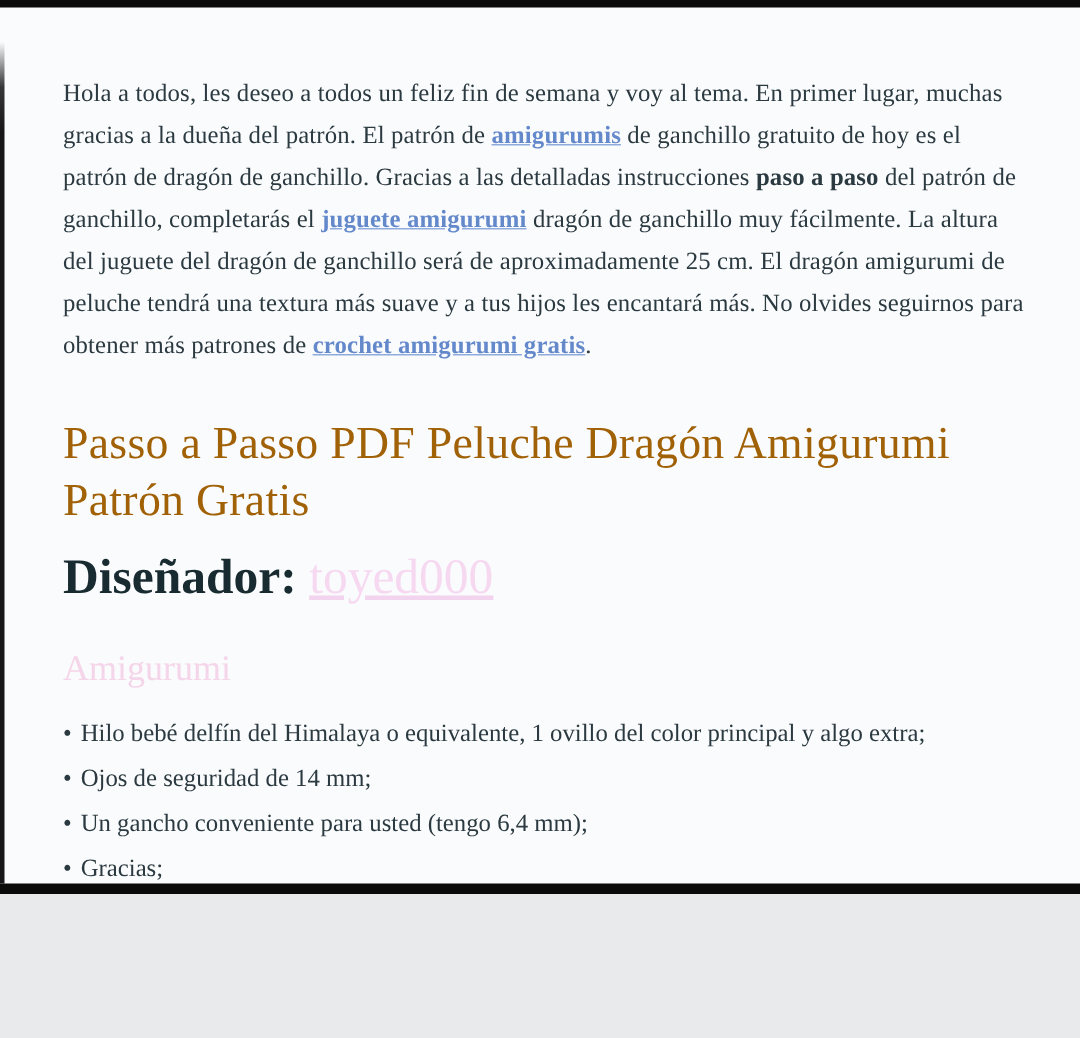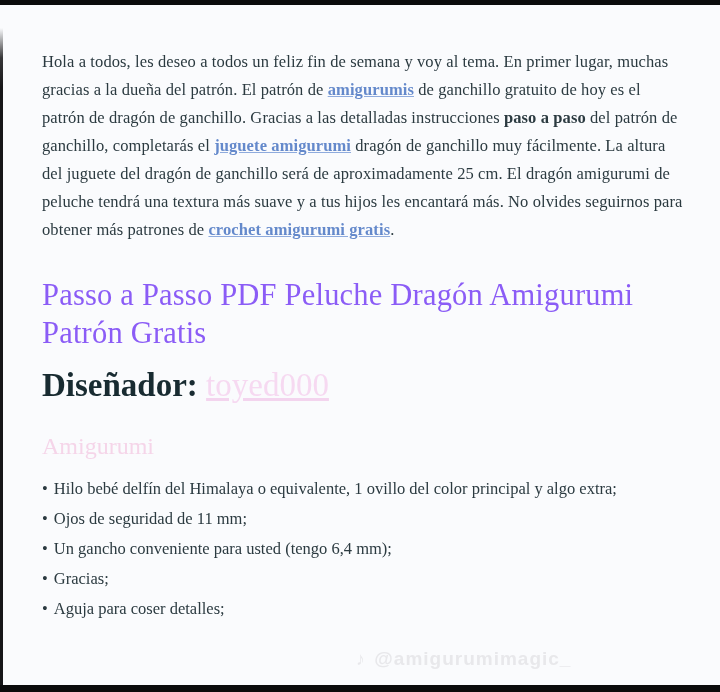--- a/index.html
+++ b/index.html
@@ -1,21 +1,21 @@
 <!DOCTYPE html>
 <html><head>
 <meta charset="utf-8">
 <style>
   html, body { margin: 0; padding: 0; }
   body { width: 720px; height: 692px; overflow: hidden; background: #e9eaec; }
 
   .page {
     position: relative;
     width: 720px;
-    height: 692px;
+    height: 596px;
     background: #fafbfd;
     font-family: "Liberation Serif", "DejaVu Serif", serif;
     color: #2b3a40;
     overflow: hidden;
   }
 
   
   .bar-top    { position: absolute; top: 0; left: 0; width: 720px; height: 5px;  background: #0b0b0c; }
   .bar-bottom { position: absolute; bottom: 0; left: 0; width: 720px; height: 7px; background: #0b0b0c; }
   .edge-left  { position: absolute; left: 0; top: 28px; bottom: 7px; width: 3px;
@@ -39,21 +39,21 @@
     text-decoration-color: #8fabdd;
     cursor: pointer;
   }
 
   
   .page-title {
     margin: 32px 0 0 0;
     font-size: 30.5px;
     line-height: 38px;
     font-weight: normal;
-    color: #8b5cf6;
+    color: #a16207;
     letter-spacing: 0.2px;
   }
 
   
   .designer {
     margin: 16px 0 0 0;
     font-size: 33px;
     line-height: 34px;
   }
   .designer .label { font-weight: bold; color: #182b31; }
@@ -113,21 +113,21 @@
     <h1 class="page-title">Passo a Passo PDF Peluche Dragón Amigurumi Patrón Gratis</h1>
 
     <h2 class="designer">
       <span class="label">Diseñador: </span><span class="link">toyed000</span>
     </h2>
 
     <h3 class="materials-heading">Amigurumi</h3>
 
     <div class="materials-list">
         <div class="li"><span class="bullet">•</span><span>Hilo bebé delfín del Himalaya o equivalente, 1 ovillo del color principal y algo extra;</span></div>
-        <div class="li"><span class="bullet">•</span><span>Ojos de seguridad de 11 mm;</span></div>
+        <div class="li"><span class="bullet">•</span><span>Ojos de seguridad de 14 mm;</span></div>
         <div class="li"><span class="bullet">•</span><span>Un gancho conveniente para usted (tengo 6,4 mm);</span></div>
         <div class="li"><span class="bullet">•</span><span>Gracias;</span></div>
         <div class="li"><span class="bullet">•</span><span>Aguja para coser detalles;</span></div>
       </div>
 
   </div>
 
   <div class="watermark">
     <span class="note">♪</span>
     <span>@amigurumimagic_</span>

